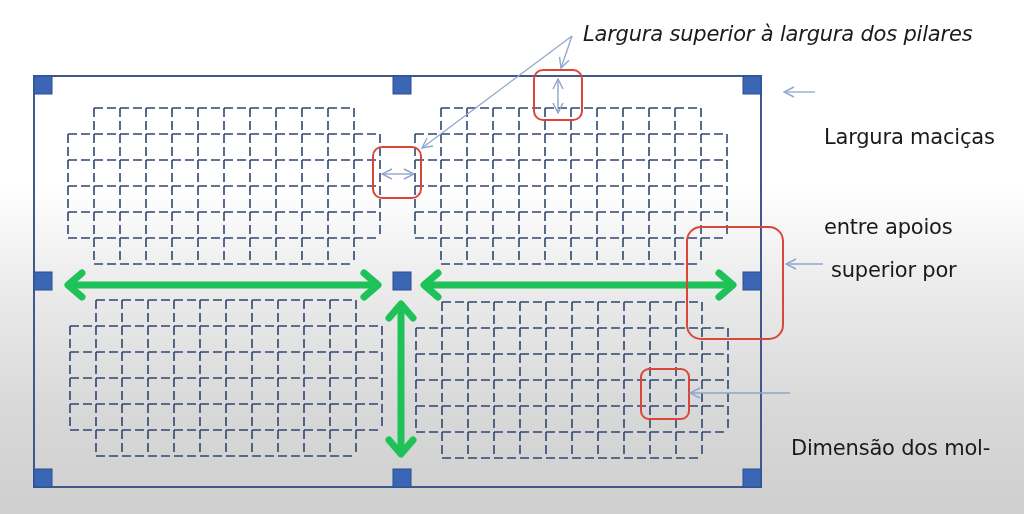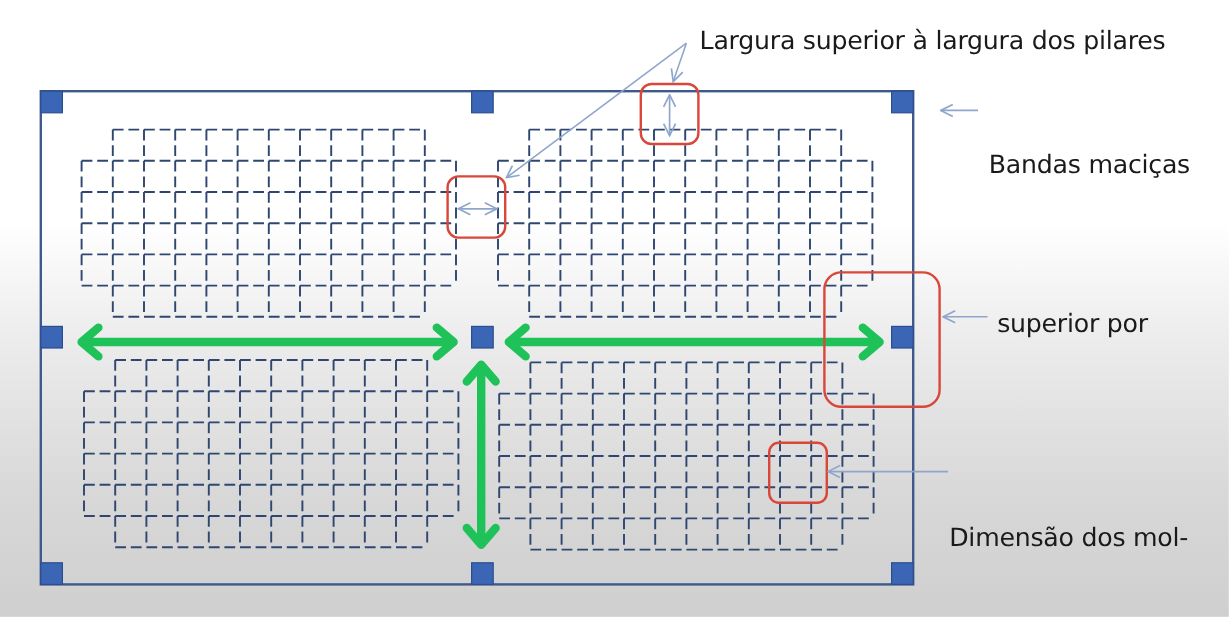--- a/index.html
+++ b/index.html
@@ -162,24 +162,25 @@
 
   <g stroke="#8fa6cc" stroke-width="1.3" fill="none">
     <line x1="572" y1="36" x2="561" y2="68" marker-end="url(#openArrow)"></line>
     <line x1="572" y1="36" x2="422" y2="148" marker-end="url(#openArrow)"></line>
     <line x1="815" y1="92" x2="784" y2="92" marker-end="url(#openArrow)"></line>
     <line x1="823" y1="264" x2="786" y2="264" marker-end="url(#openArrow)"></line>
     <line x1="790" y1="393" x2="690" y2="393" marker-end="url(#openArrow)"></line>
   </g>
 </svg>
 
-<div class="label" style="left:583px; top:19px;">Largura superior à largura dos pilares</div>
+<div class="label" style="left:583px; top:19px;font-style:italic;">Largura superior à largura dos pilares</div>
 
 <div class="label" style="left:824px; top:62px;">
-  <div>Bandas maciças</div>
+  <div>Largura maciças</div>
+  <div>entre apoios</div>
 </div>
 
 <div class="label" style="left:831px; top:183px; line-height:35px;">
   <div>superior por</div>
   
   
 </div>
 
 <div class="label" style="left:791px; top:366px; line-height:33px;">
   <div>Dimensão dos mol-</div>

